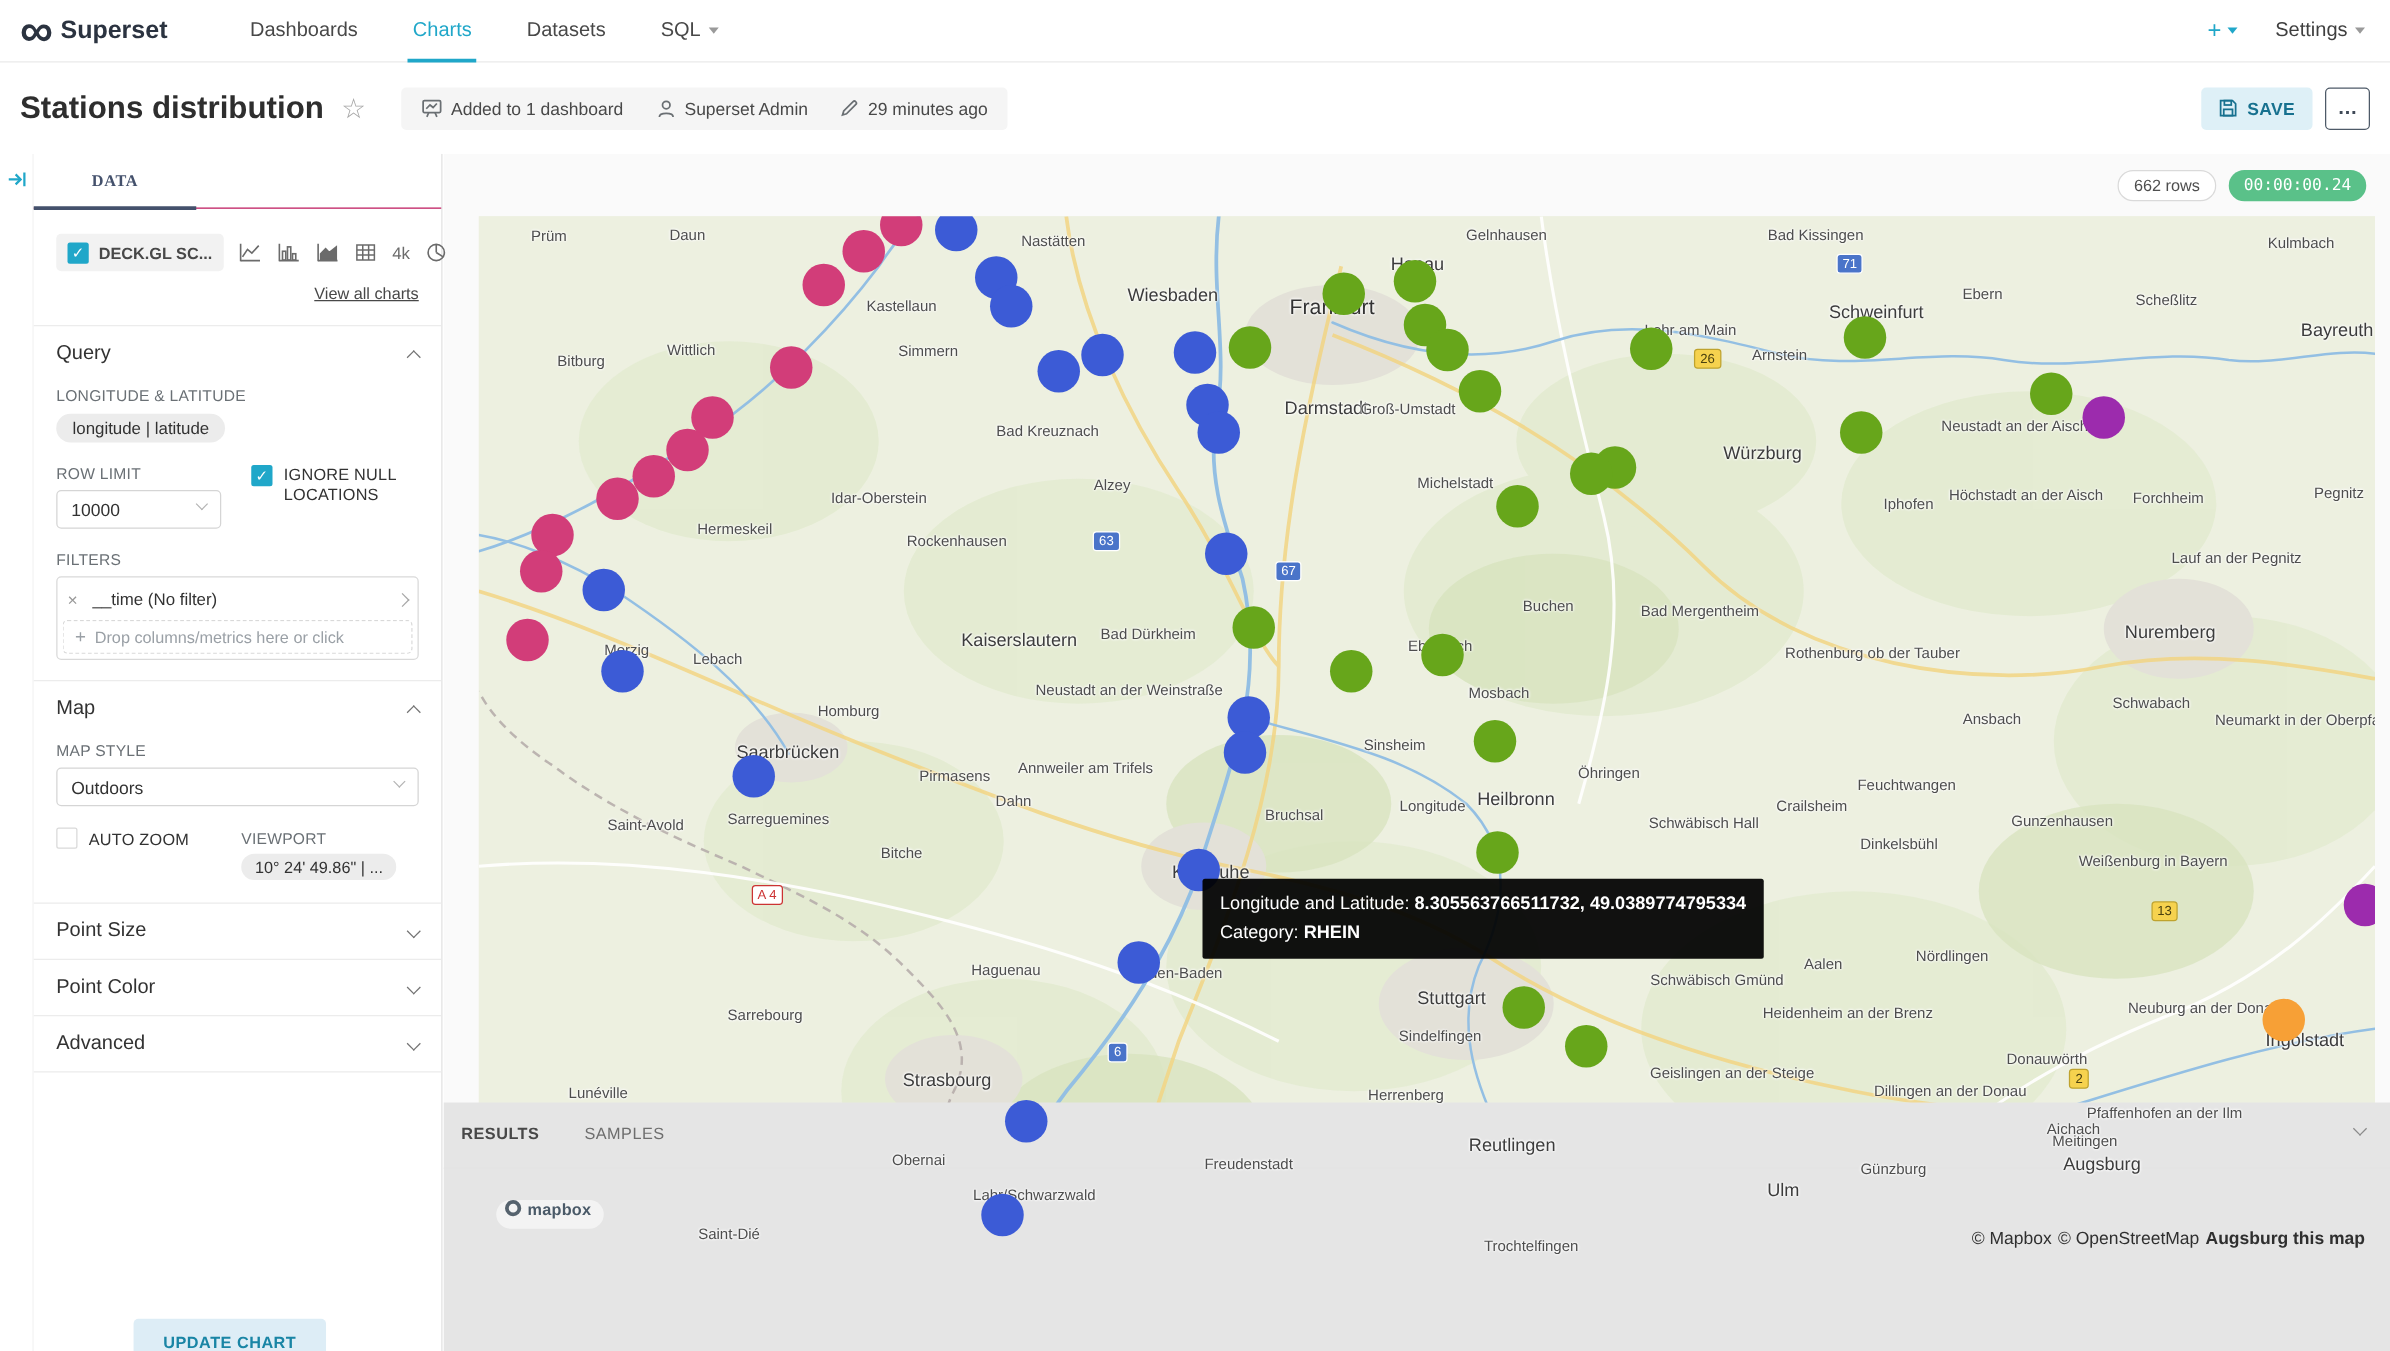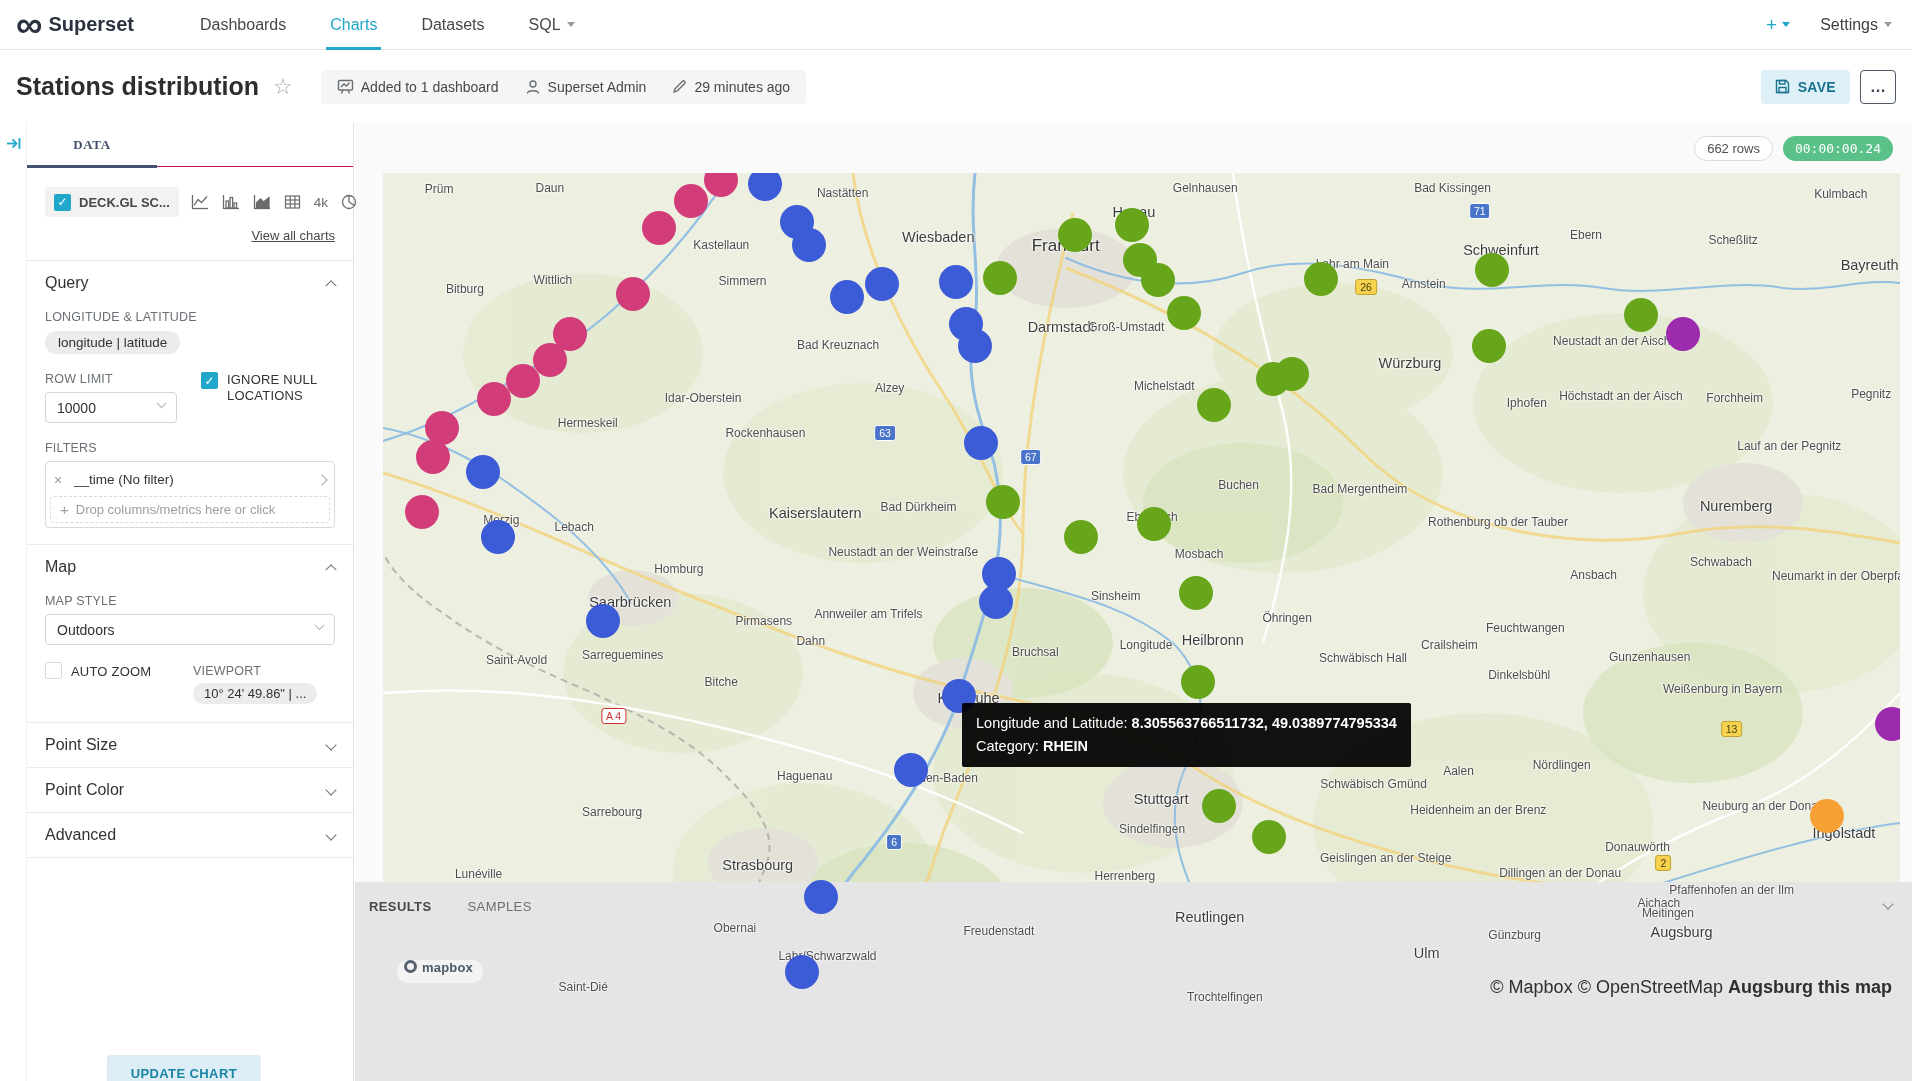--- a/index.html
+++ b/index.html
@@ -111,21 +111,21 @@
   .shield.y { background:#f6d24e; color:#4a400f; border:1px solid #bfa32e; }
   .shield.w { background:#fff; color:#c33; border:1px solid #c33; }
   .dot { position:absolute; width:34px; height:34px; border-radius:50%; transform:translate(-50%,-50%); z-index:4; cursor:pointer; }
   #map-tooltip { position:absolute; left:579px; top:530px; background:rgba(0,0,0,.93); color:#fff; padding:9px 14px;
                  border-radius:2px; font-size:14.5px; line-height:23px; z-index:6; white-space:nowrap; }
   #map-tooltip b { font-weight:bold; }
   #mapbox-logo { position:absolute; left:14px; bottom:22px; height:23px; background:rgba(255,255,255,.55); border-radius:12px;
                  display:flex; gap:5px; padding:0 10px 0 7px; z-index:5; cursor:pointer; }
   #mapbox-logo .mb-circle { width:13px; height:13px; border-radius:50%; border:3px solid #55626d; }
   #mapbox-logo .mb-text { font-size:13px; font-weight:bold; color:#4a5a68; letter-spacing:.2px; }
-  #attribution { position:absolute; right:8px; bottom:7px; font-size:18px; color:#2f2f2f; z-index:5; display:flex; gap:5px; }
+  #attribution { position:absolute; right:8px; bottom:7px; font-size:14px; color:#2f2f2f; z-index:5; display:flex; gap:5px; }
   #attribution .imp { font-weight:bold; cursor:pointer; }
   #attribution span { cursor:pointer; }
 
   
   #results-strip { position:absolute; left:355px; right:0; top:882px; bottom:0; background:#e5e5e5; }
   #results-tabs { position:absolute; left:14px; top:17px; display:flex; gap:36px; }
   .res-tab { font-size:13px; letter-spacing:.4px; cursor:pointer; }
   .res-tab.active { color:#484848; font-weight:bold; }
   .res-tab.idle { color:#6e6e6e; }
   #results-divider { position:absolute; left:0; right:0; top:52px; border-top:1px solid #e4e4e4; }

